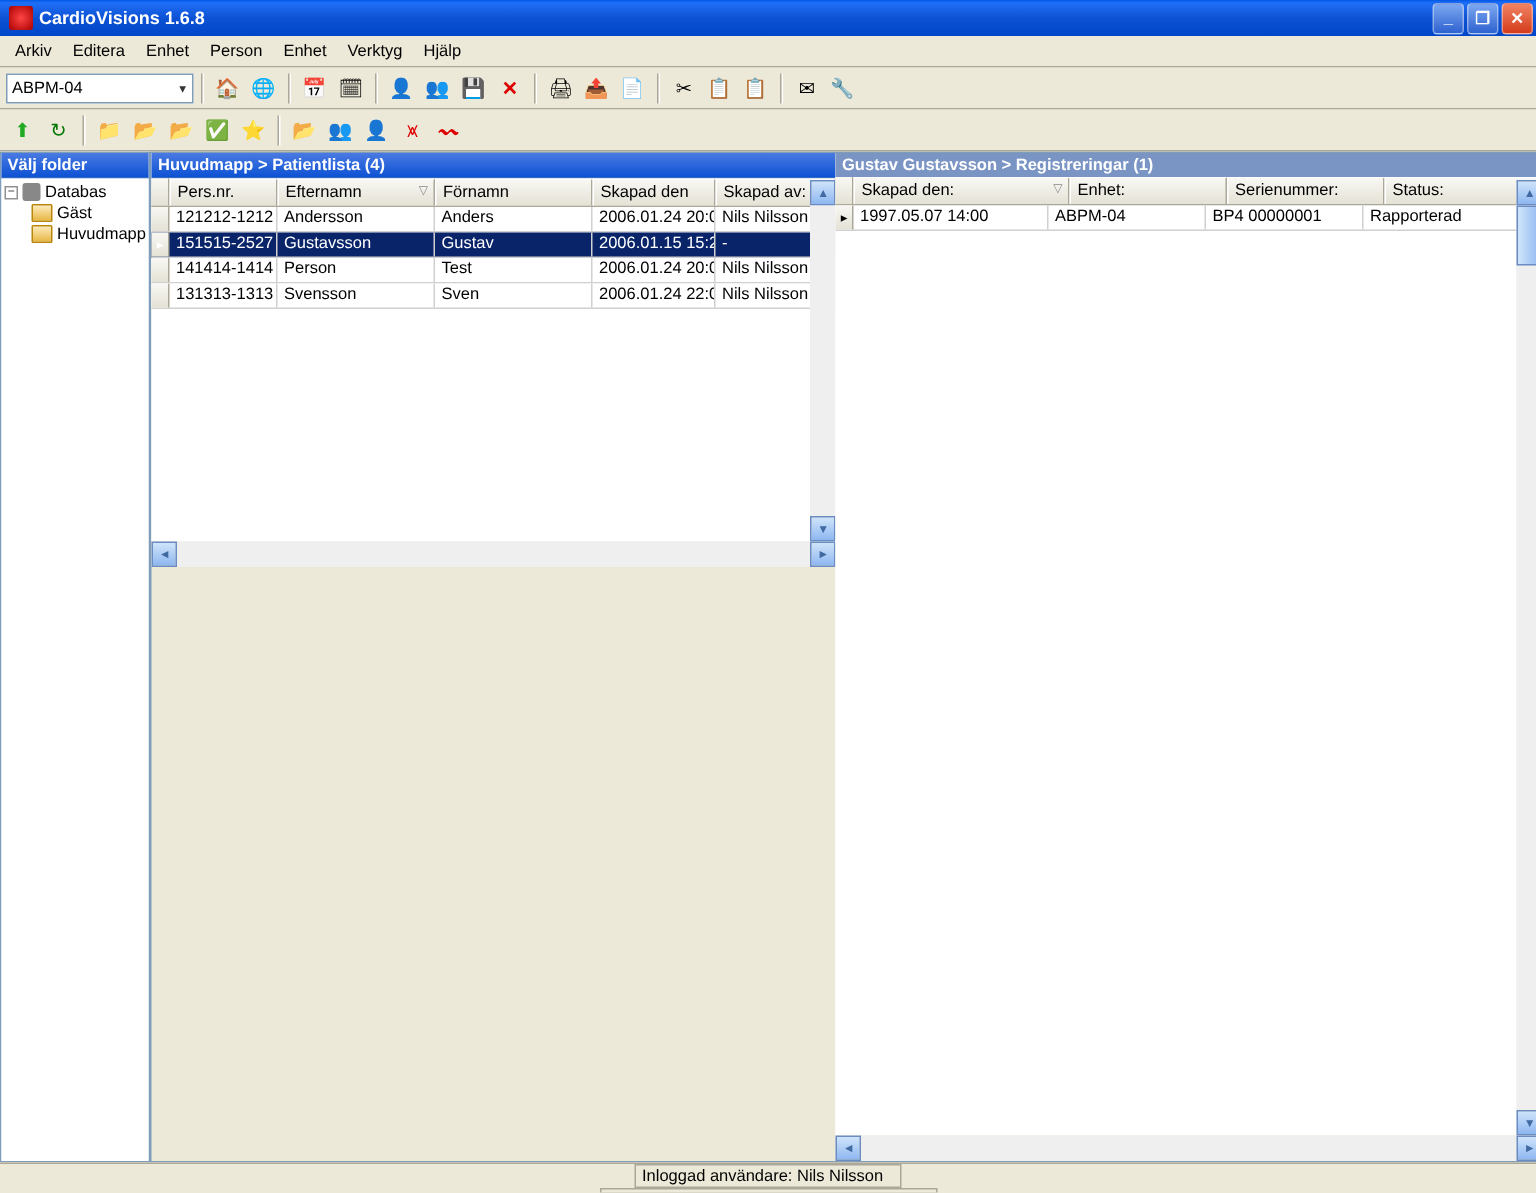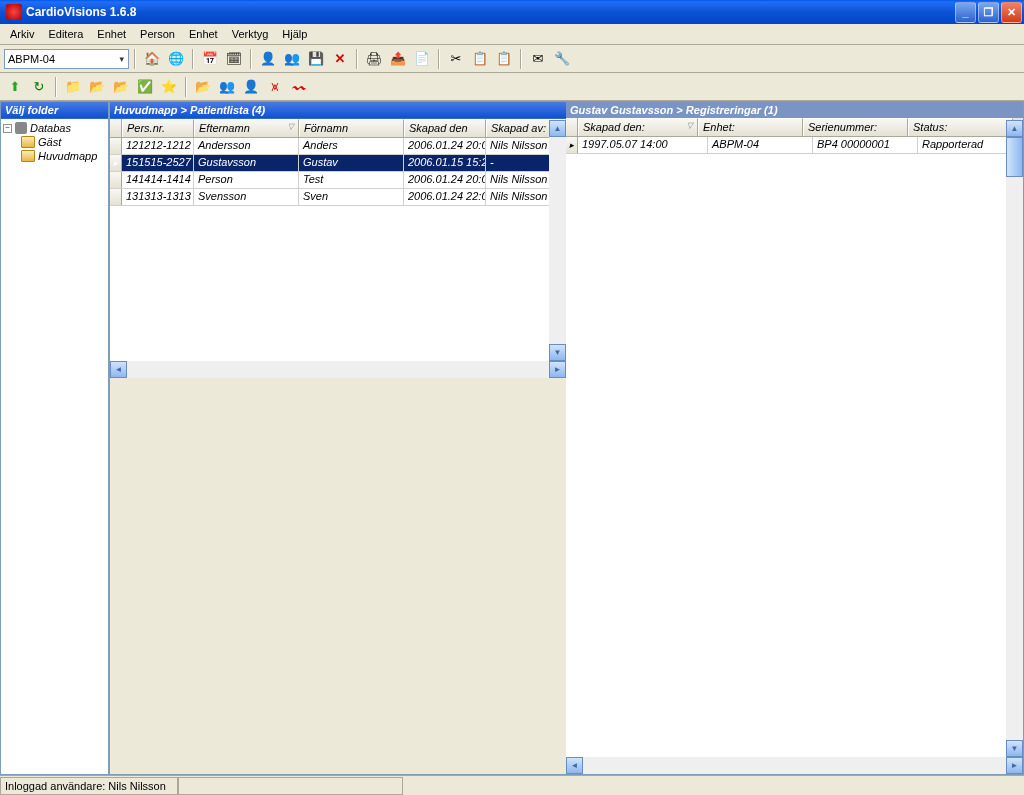--- a/index.html
+++ b/index.html
@@ -85,21 +85,20 @@
 .tb-sep {
   width: 2px; height: 20px;
   border-left: 1px solid #aca899;
   border-right: 1px solid #fff;
   margin: 0 3px;
 }
 .workspace {
   display: flex;
   flex: 1;
   overflow: hidden;
-  font-style: italic;
 }
 .left-panel {
   width: 190px;
   background: white;
   border: 1px solid #7f9db9;
   display: flex;
   flex-direction: column;
 }
 .panel-header {
   background: linear-gradient(#4a7ae2, #0d52d4);
@@ -224,20 +223,21 @@
   background: linear-gradient(to right, #cfe4fa, #8eb7f0);
   border: 1px solid #6a8cc0;
   height: 40px;
 }
 .statusbar {
   height: 20px;
   background: #ece9d8;
   border-top: 1px solid #aca899;
   display: flex;
   align-items: center;
+  flex-direction: column;
 }
 .status-cell {
   border: 1px solid #aca899;
   padding: 1px 4px;
   height: 18px;
   display: flex;
   align-items: center;
 }
 .secondary-header {
   background: #7a94c4;
@@ -397,21 +397,21 @@
         <div class="scroll-btn">▲</div>
         <div class="scroll-track"></div>
         <div class="scroll-btn">▼</div>
       </div>
     </div>
 
     <div class="grid-container grid-bottom" style="position:relative">
       <div class="secondary-header">Gustav Gustavsson &gt; Registreringar (1)</div>
       <div class="grid-header-row">
         <div class="row-indicator"></div>
-        <div class="grid-header-cell sort-ind" style="width:120px">Skapad den:</div>
+        <div class="grid-header-cell sort-ind" style="width:144px">Skapad den:</div>
         <div class="grid-header-cell" style="width:105px">Enhet:</div>
         <div class="grid-header-cell" style="width:105px">Serienummer:</div>
         <div class="grid-header-cell" style="width:105px">Status:</div>
       </div>
       <div id="reg-rows">
           <div class="grid-row">
             <div class="row-indicator">▸</div>
             <div class="grid-cell" style="width:130px">1997.05.07 14:00</div>
             <div class="grid-cell" style="width:105px">ABPM-04</div>
             <div class="grid-cell" style="width:105px">BP4 00000001</div>

